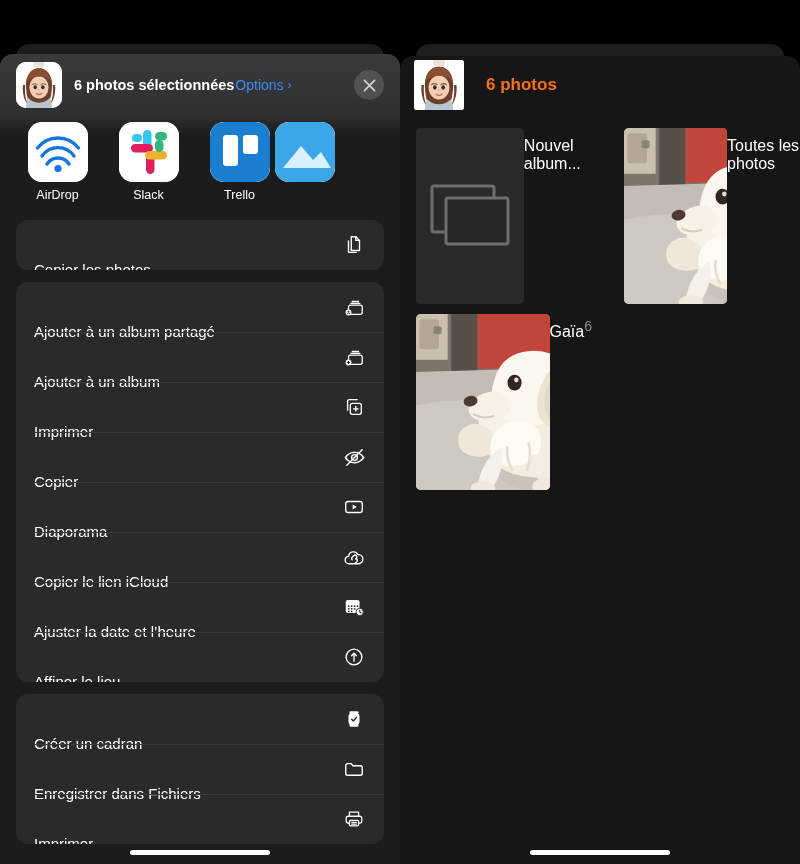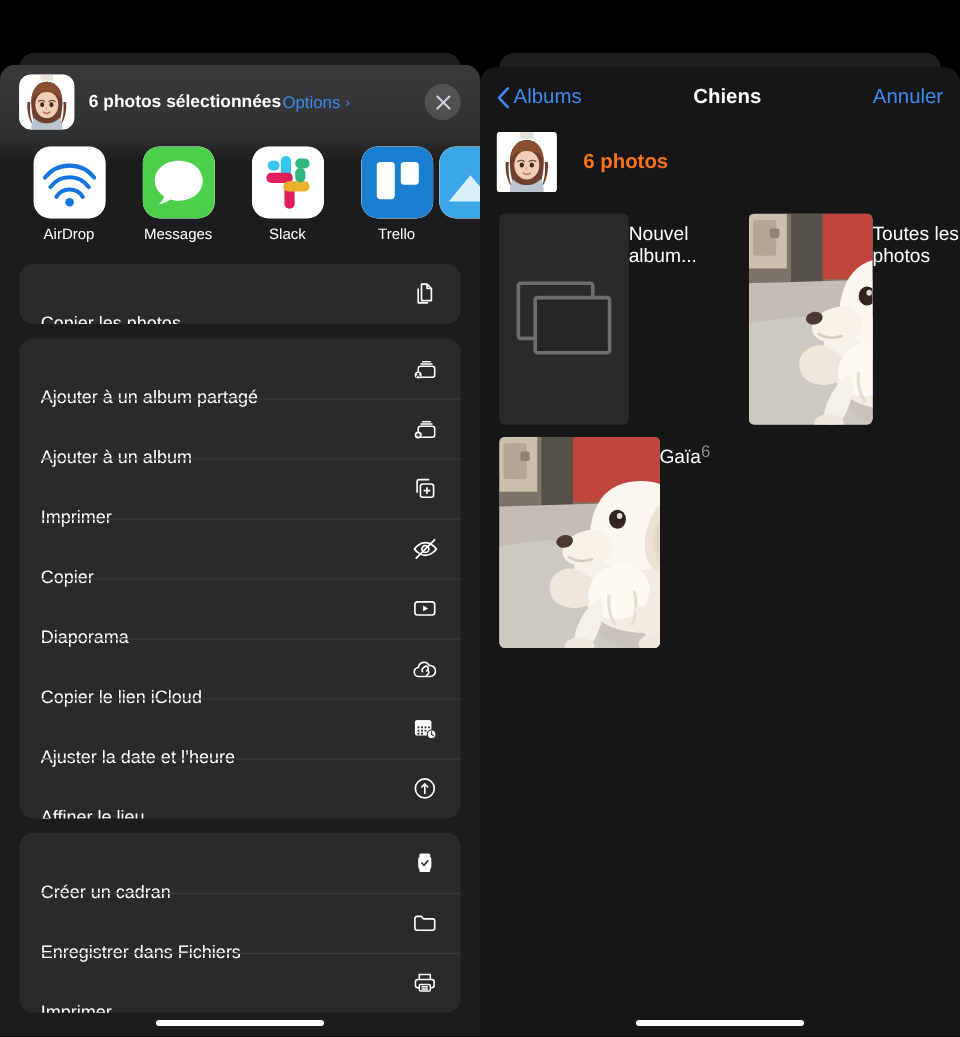--- a/index.html
+++ b/index.html
@@ -263,29 +263,20 @@
                 <rect width="60" height="60" rx="14" fill="#fff"></rect>
                 <g stroke="#1275e0" fill="none" stroke-width="3.4" stroke-linecap="round">
                   <path d="M19 42a13 13 0 0 1 22 0"></path>
                   <path d="M14 34a19.5 19.5 0 0 1 32 0"></path>
                   <path d="M9.5 26a26 26 0 0 1 41 0"></path>
                 </g>
                 <circle cx="30" cy="46.5" r="3.6" fill="#1275e0"></circle>
               </svg>
             </div>
             <div class="app-label">AirDrop</div>
-          </div>
-          <div class="app">
-            <div class="app-icon">
-              <svg viewBox="0 0 60 60" width="60" height="60">
-                <rect width="60" height="60" rx="14" fill="#4cd04c"></rect>
-                <path d="M30 12c11.6 0 20 7.3 20 16.6 0 9.3-8.4 16.6-20 16.6-2.5 0-4.9-.3-7.1-1-3 2.4-6.4 3.6-9.6 4 2.6-2 4-4.4 4.4-6.6C13.2 38.7 10 34 10 28.6 10 19.3 18.4 12 30 12z" fill="#fff"></path>
-              </svg>
-            </div>
-            <div class="app-label">Messages</div>
           </div>
           <div class="app">
             <div class="app-icon">
               <svg viewBox="0 0 60 60" width="60" height="60">
                 <rect width="60" height="60" rx="14" fill="#fff"></rect>
                 <g>
                   <rect x="24" y="8" width="8.5" height="22" rx="4.2" fill="#36c5f0"></rect>
                   <rect x="12" y="22" width="22" height="8.5" rx="4.2" fill="#e01e5a"></rect>
                   <rect x="27" y="30" width="8.5" height="22" rx="4.2" fill="#e01e5a"></rect>
                   <rect x="26" y="29" width="22" height="8.5" rx="4.2" fill="#ecb22e"></rect>
@@ -492,32 +483,20 @@
         </span>
         <span class="batt">
             <span class="fill" style="width:15px"></span>
           </span>
       </div>
     </div>
 
     <div class="picker-behind"></div>
 
     <div class="picker">
-      <div class="navbar">
-        <div class="nav-back">
-          <span>
-            <svg viewBox="0 0 12 20" width="11" height="19">
-                <path d="M10 1.5 2 10l8 8.5" stroke="#3b8bf0" stroke-width="2.4" fill="none" stroke-linecap="round" stroke-linejoin="round"></path>
-              </svg>
-          </span>
-          <span>Albums</span>
-        </div>
-        <div class="nav-title">Chiens</div>
-        <div class="nav-right">Annuler</div>
-      </div>
 
       <div class="sel-strip">
         <div class="sel-thumb">
           <svg viewBox="0 0 60 60" width="50" height="50">
               <use href="#memoji"></use>
             </svg>
         </div>
         <div class="sel-count">6 photos</div>
       </div>
 

